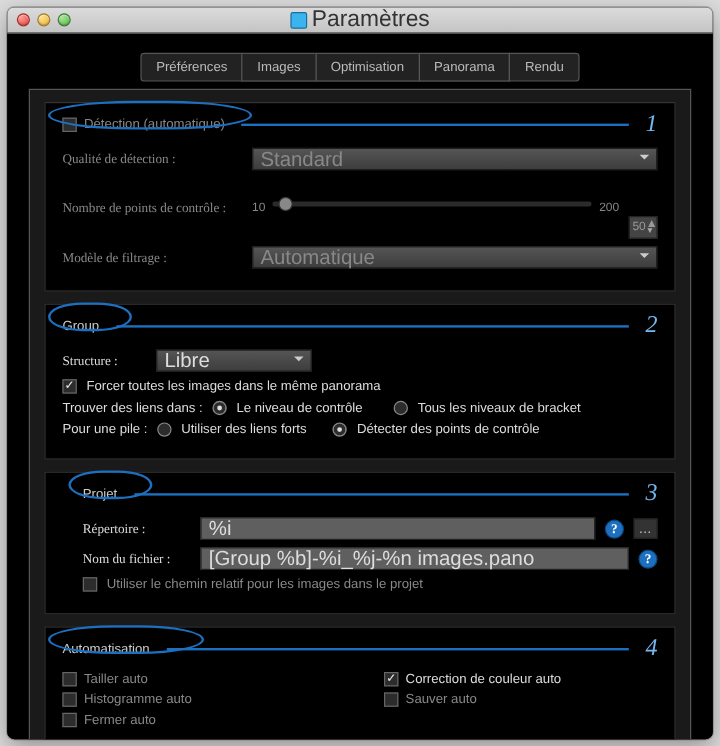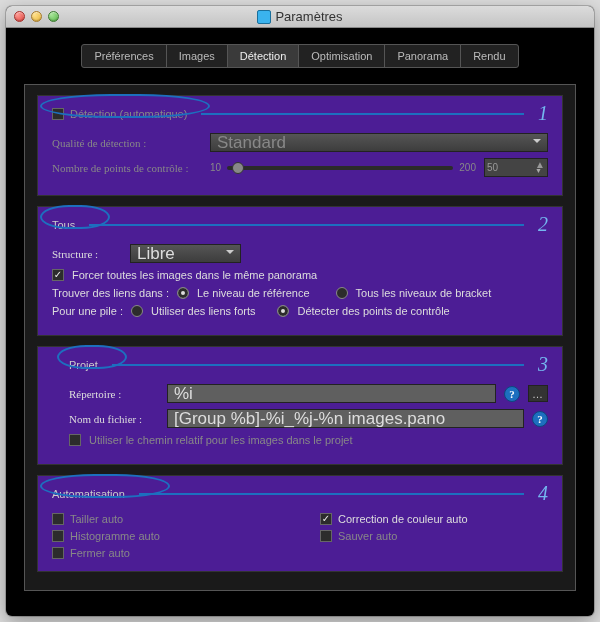--- a/index.html
+++ b/index.html
@@ -33,37 +33,37 @@
   .traffic { display: flex; gap: 6px; }
   .tl {
     width: 11px; height: 11px; border-radius: 50%;
     box-shadow: inset 0 1px 1px rgba(255,255,255,.5), inset 0 -1px 1px rgba(0,0,0,.2);
   }
   .cl-close { background: radial-gradient(circle at 30% 30%, #ff9b94, #e0443e); border:1px solid #a52f2a;}
   .cl-min   { background: radial-gradient(circle at 30% 30%, #ffe08a, #e6b43a); border:1px solid #a5792b;}
   .cl-zoom  { background: radial-gradient(circle at 30% 30%, #a8e59a, #56b746); border:1px solid #3b7a30;}
   .title {
     position: absolute; left: 0; right: 0; text-align: center;
-    font-size: 13px; color: #333;
+    font-size: 19px; color: #333;
     display: flex; justify-content: center; align-items: center; gap: 4px;
     pointer-events: none;
   }
   .app-icon {
     width: 14px; height: 14px; background: #3ab3ee;
     border: 1px solid #1a6f9b; display: inline-block; border-radius: 2px;
     position: relative;
   }
   .content {
     background: #000;
     padding: 16px 18px 18px 18px;
   }
   .tabbar {
     display: flex;
     justify-content: center;
-    margin-bottom: 16px;
+    margin-bottom: 6px;
   }
   .tab {
     padding: 5px 12px;
     color: #bbb;
     background: #222;
     border: 1px solid #555;
     margin-left: -1px;
     cursor: pointer;
     font-size: 11px;
   }
@@ -74,21 +74,21 @@
   }
   .panel {
     border: 1px solid #555;
     background: #1a1a1a;
     padding: 10px 12px 18px 12px;
     display: flex;
     flex-direction: column;
     gap: 10px;
   }
   .group {
-    background: #4c1d95;
+    background: #000000;
     border: 1px solid #333;
     padding: 10px 14px 12px 14px;
   }
   .group.dim { color: #888; }
   .group-head {
     position: relative;
     display: flex;
     align-items: center;
     gap: 6px;
     margin: -6px -6px 6px -6px;
@@ -137,28 +137,28 @@
     transform: translateY(-50%);
     border: 4px solid transparent;
     border-top-color: #ccc;
   }
   .select-wide { flex: 1; }
   .textfield {
     background: #5f5f5f;
     padding-right: 6px;
   }
   .slider {
-    flex: 1; display: flex; align-items: center; gap: 6px;
+    flex: 1; display: flex; gap: 6px;
   }
   .slider-track { flex:1; height:4px; background:#2b2b2b; border-radius:2px; position:relative; }
   .slider-track::after { content:""; position:absolute; left:2%; top:-4px; width:10px; height:10px; border-radius:50%; background:#888; border:1px solid #333;}
   .slider-val { color:#888; font-size:10px; }
   .stepper {
-    width: 64px; height: 19px; display:flex; align-items:center; justify-content:space-between;
-    background:#444; border:1px solid #222; padding:0 2px;
+    width: 24px; height: 19px; display:flex; align-items:center; justify-content:space-between;
+    background:#444; border:1px solid #222; padding:0 2px;margin-top:32px;
   }
   .stepper span:first-child { color:#999; font-size:10px; }
   .stepper-arrows { display:flex; flex-direction:column; line-height:6px; color:#aaa; font-size:7px;}
   .check { width:12px; height:12px; border:1px solid #666; background:#2c2c2c; display:inline-flex; align-items:center; justify-content:center; }
   .check.checked::after { content:"✓"; color:#eee; font-size:10px; line-height:10px; }
   .radio { width:12px; height:12px; border:1px solid #888; border-radius:50%; background:#2c2c2c; display:inline-block; }
   .radio.sel { box-shadow: inset 0 0 0 3px #2c2c2c, inset 0 0 0 6px #ddd; }
   .info-btn {
     width:16px; height:16px; border-radius:50%;
     background:#1d6fbf; color:#fff; display:inline-flex; align-items:center; justify-content:center;
@@ -192,21 +192,20 @@
       <span class="app-icon"></span>
       <span>Paramètres</span>
     </div>
   </div>
 
   <div class="content">
 
     <div class="tabbar">
       <div class="tab">Préférences</div>
       <div class="tab">Images</div>
-      <div class="tab active">Détection</div>
       <div class="tab">Optimisation</div>
       <div class="tab">Panorama</div>
       <div class="tab">Rendu</div>
     </div>
 
     <div class="panel">
 
       <div class="group dim">
         <div class="group-head">
           <span class="ring"></span>
@@ -232,46 +231,52 @@
           </div>
           <div class="stepper">
             <span>50</span>
             <span class="stepper-arrows">
                 <span>▲</span>
                 <span>▼</span>
               </span>
           </div>
         </div>
 
+        <div class="row">
+          <label class="form-label dimtext">Modèle de filtrage :</label>
+          <div class="select select-wide dimtext">
+            <span>Automatique</span>
+          </div>
+        </div>
       </div>
 
       <div class="group" style="color:#ddd;">
         <div class="group-head">
           <span class="ring" style="width:70px"></span>
-          <span>Tous</span>
+          <span>Group</span>
           <span class="anno-line"></span>
           <span class="anno-num">2</span>
         </div>
 
         <div class="row">
           <label class="form-label" style="width:70px">Structure :</label>
-          <div class="select" style="width:111px">
+          <div class="select" style="width:130px">
             <span>Libre</span>
           </div>
         </div>
 
         <div class="row">
           <span class="check checked"></span>
           <span>Forcer toutes les images dans le même panorama</span>
         </div>
 
         <div class="row">
           <span>Trouver des liens dans :</span>
           <span class="radio sel"></span>
-          <span>Le niveau de référence</span>
+          <span>Le niveau de contrôle</span>
           <span style="width:10px"></span>
           <span class="radio"></span>
           <span>Tous les niveaux de bracket</span>
         </div>
 
         <div class="row">
           <span>Pour une pile :</span>
           <span class="radio"></span>
           <span>Utiliser des liens forts</span>
           <span style="width:6px"></span>

